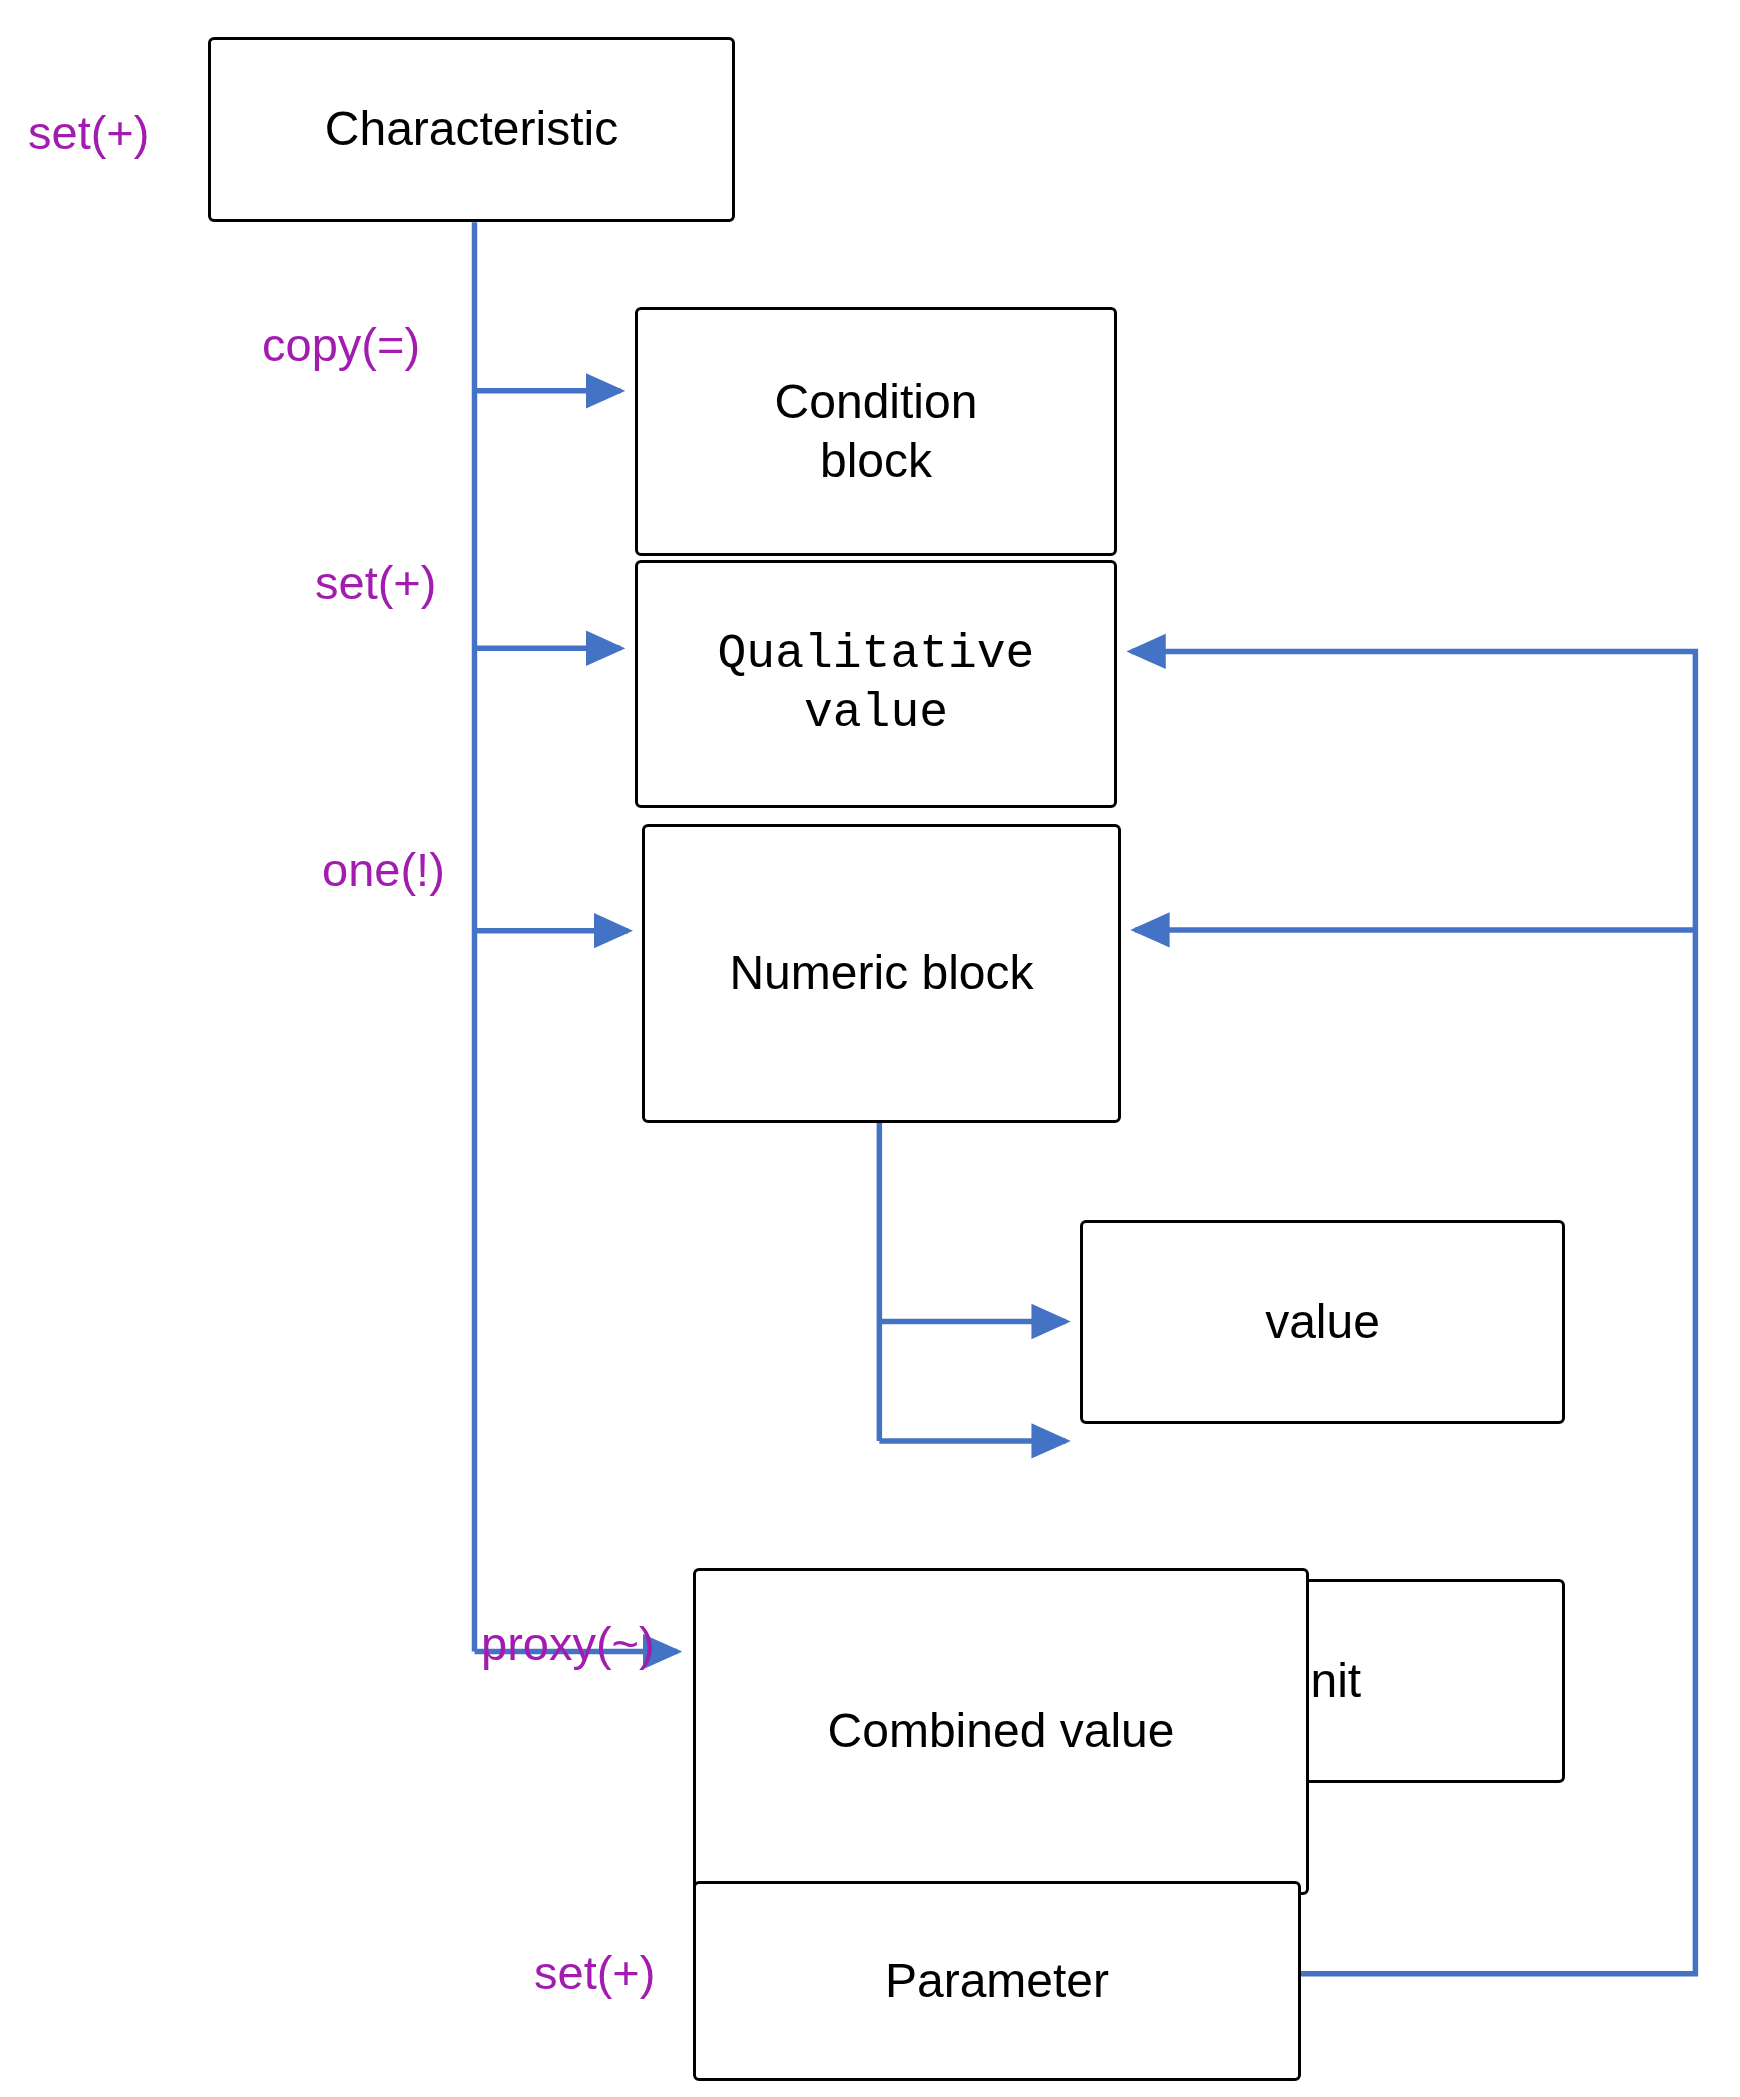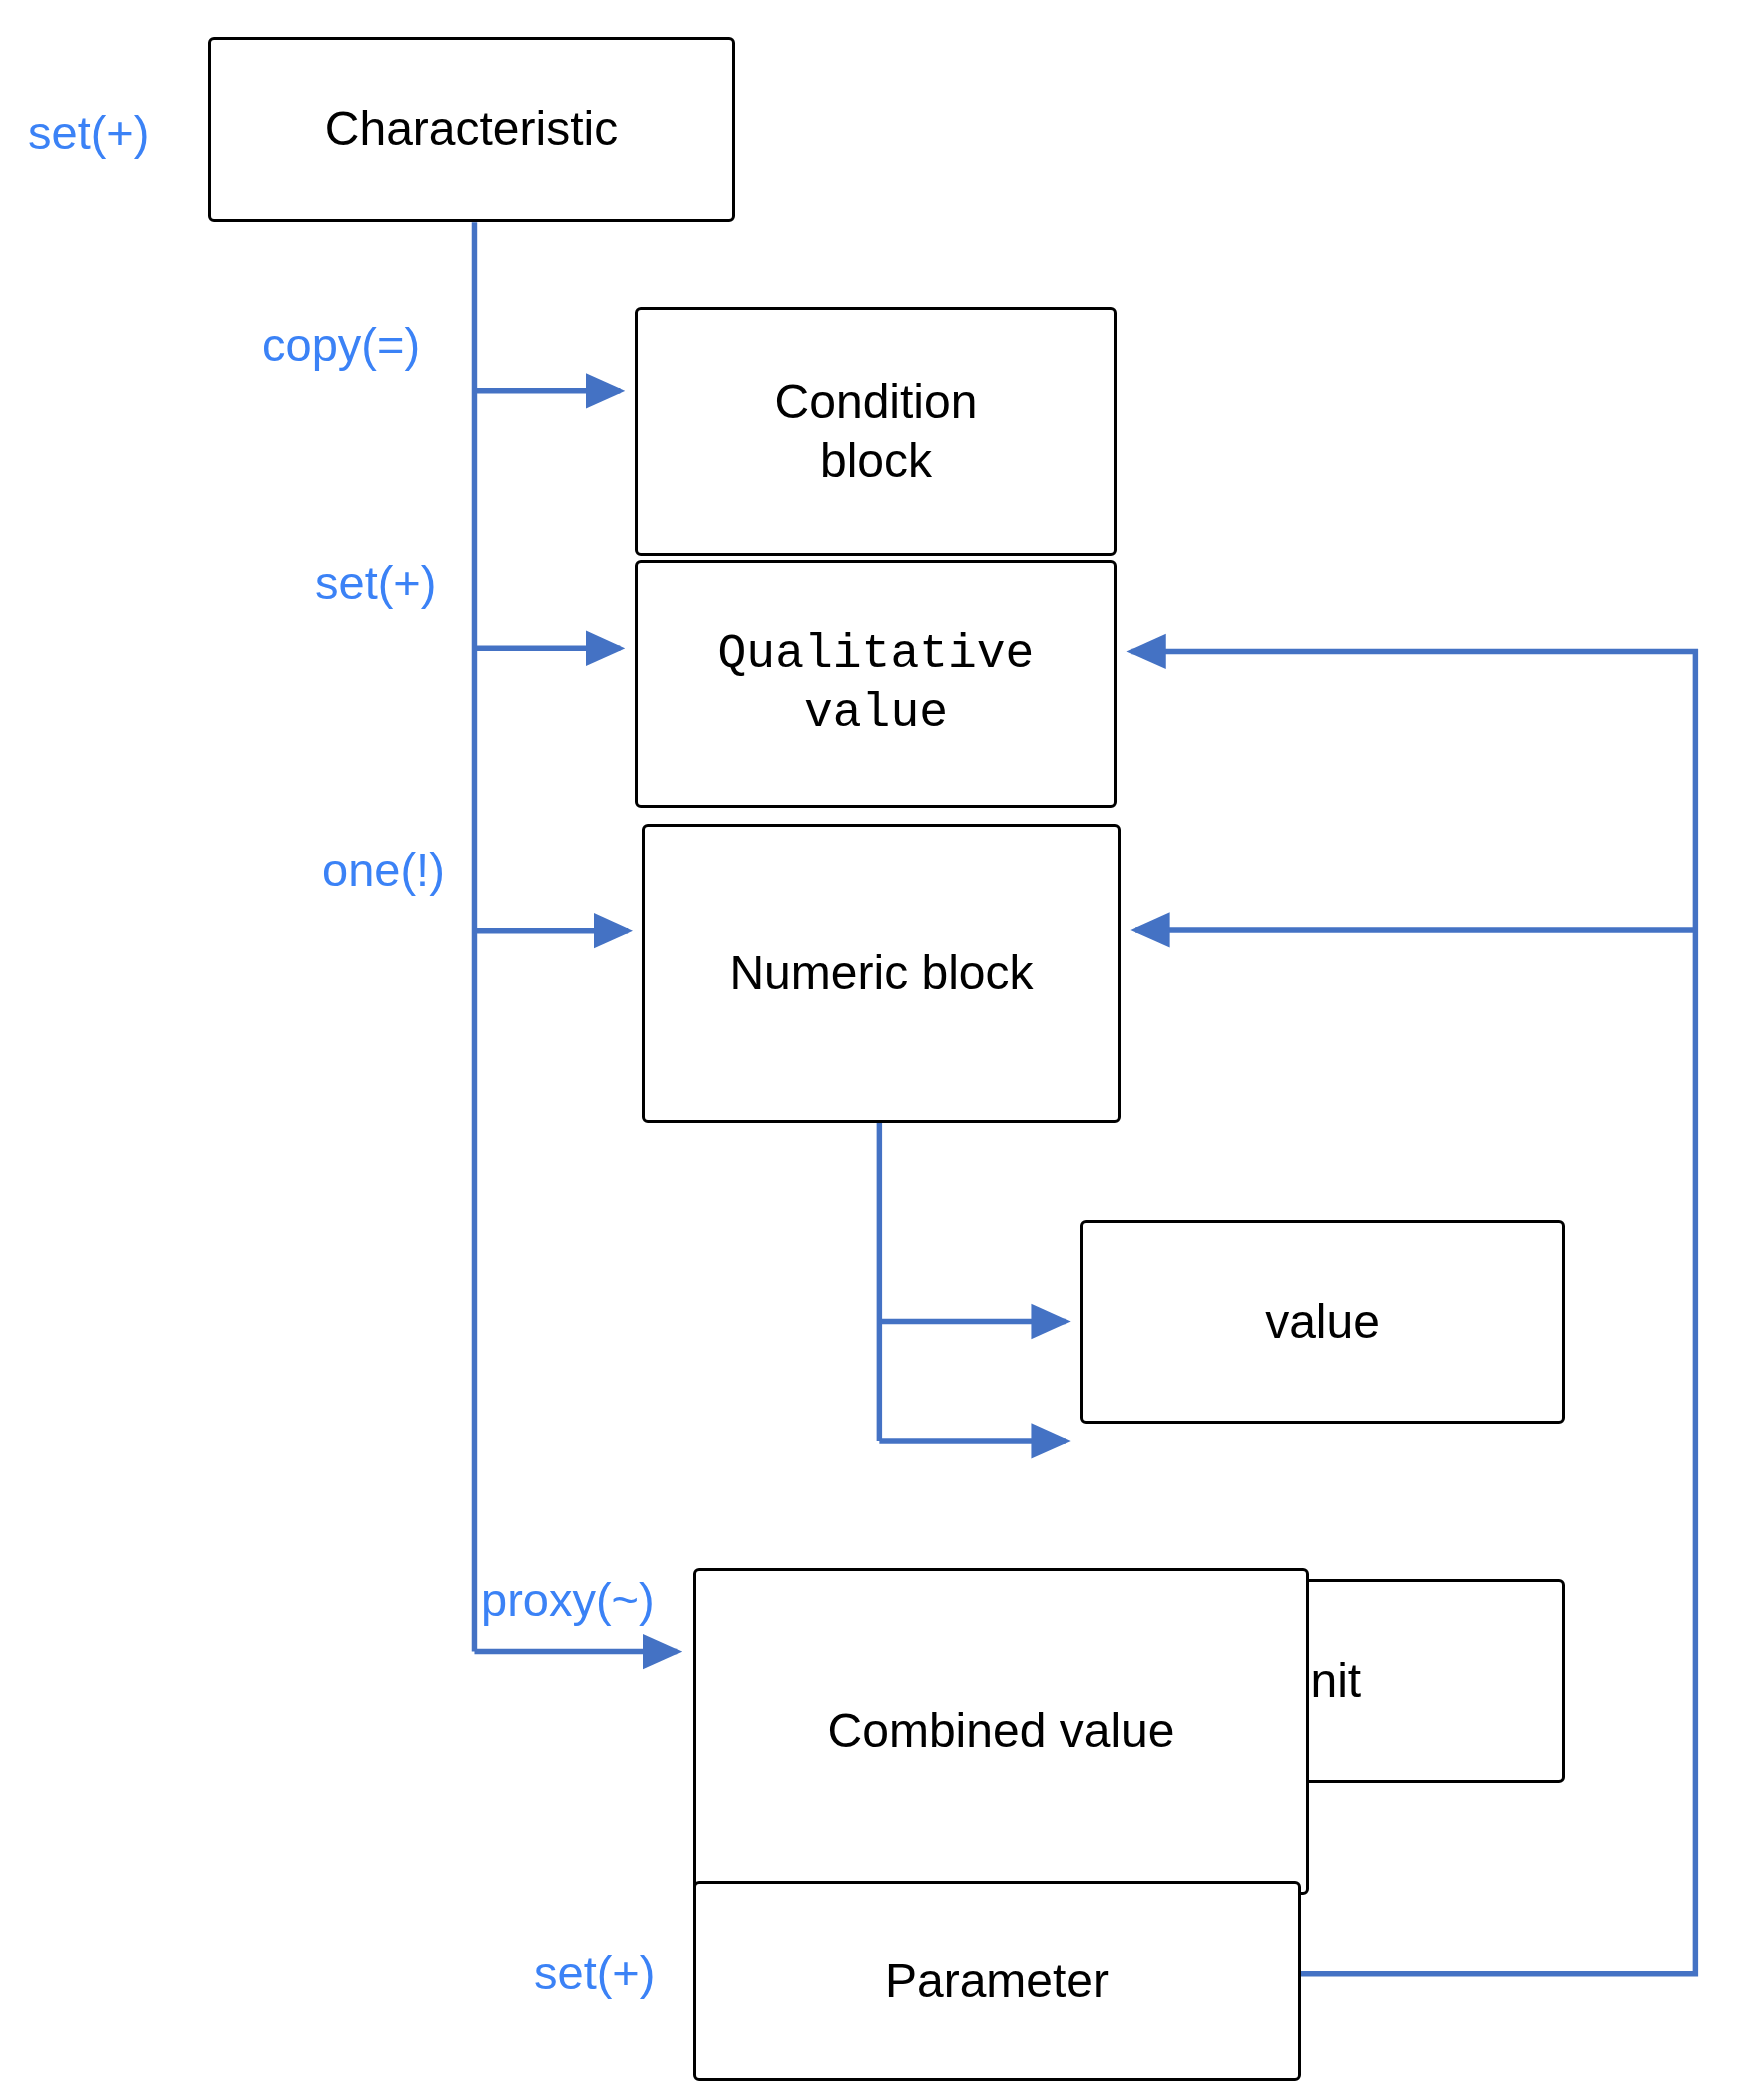--- a/index.html
+++ b/index.html
@@ -42,21 +42,21 @@
     letter-spacing: 0px;
     z-index: 3;
   }
   .node-label {
     display: block;
     white-space: pre-line;
     padding: 0 7.8px;
   }
   .edge-label {
     position: absolute;
-    color: #3b82f6;
+    color: #a21caf;
     font-size: 47px;
     line-height: 1;
     white-space: nowrap;
     z-index: 4;
   }
   .edge-label.right-align {
     text-align: right;
   }
 </style>
 </head>
@@ -127,18 +127,18 @@
   </div>
 
   <div class="edge-label right-align" style="left:28px; top:109px;">set(+)</div>
 
   <div class="edge-label right-align" style="left:262px; top:321px;">copy(=)</div>
 
   <div class="edge-label right-align" style="left:315px; top:559px;">set(+)</div>
 
   <div class="edge-label right-align" style="left:322px; top:846px;">one(!)</div>
 
-  <div class="edge-label" style="left:481px; top:1576px; z-index:5; background:transparent;">proxy(~)</div>
+  <div class="edge-label" style="left:481px; top:1620px; z-index:5; background:transparent;">proxy(~)</div>
 
   <div class="edge-label right-align" style="left:534px; top:1949px;">set(+)</div>
 
 </div>
 
 
 </body></html>

